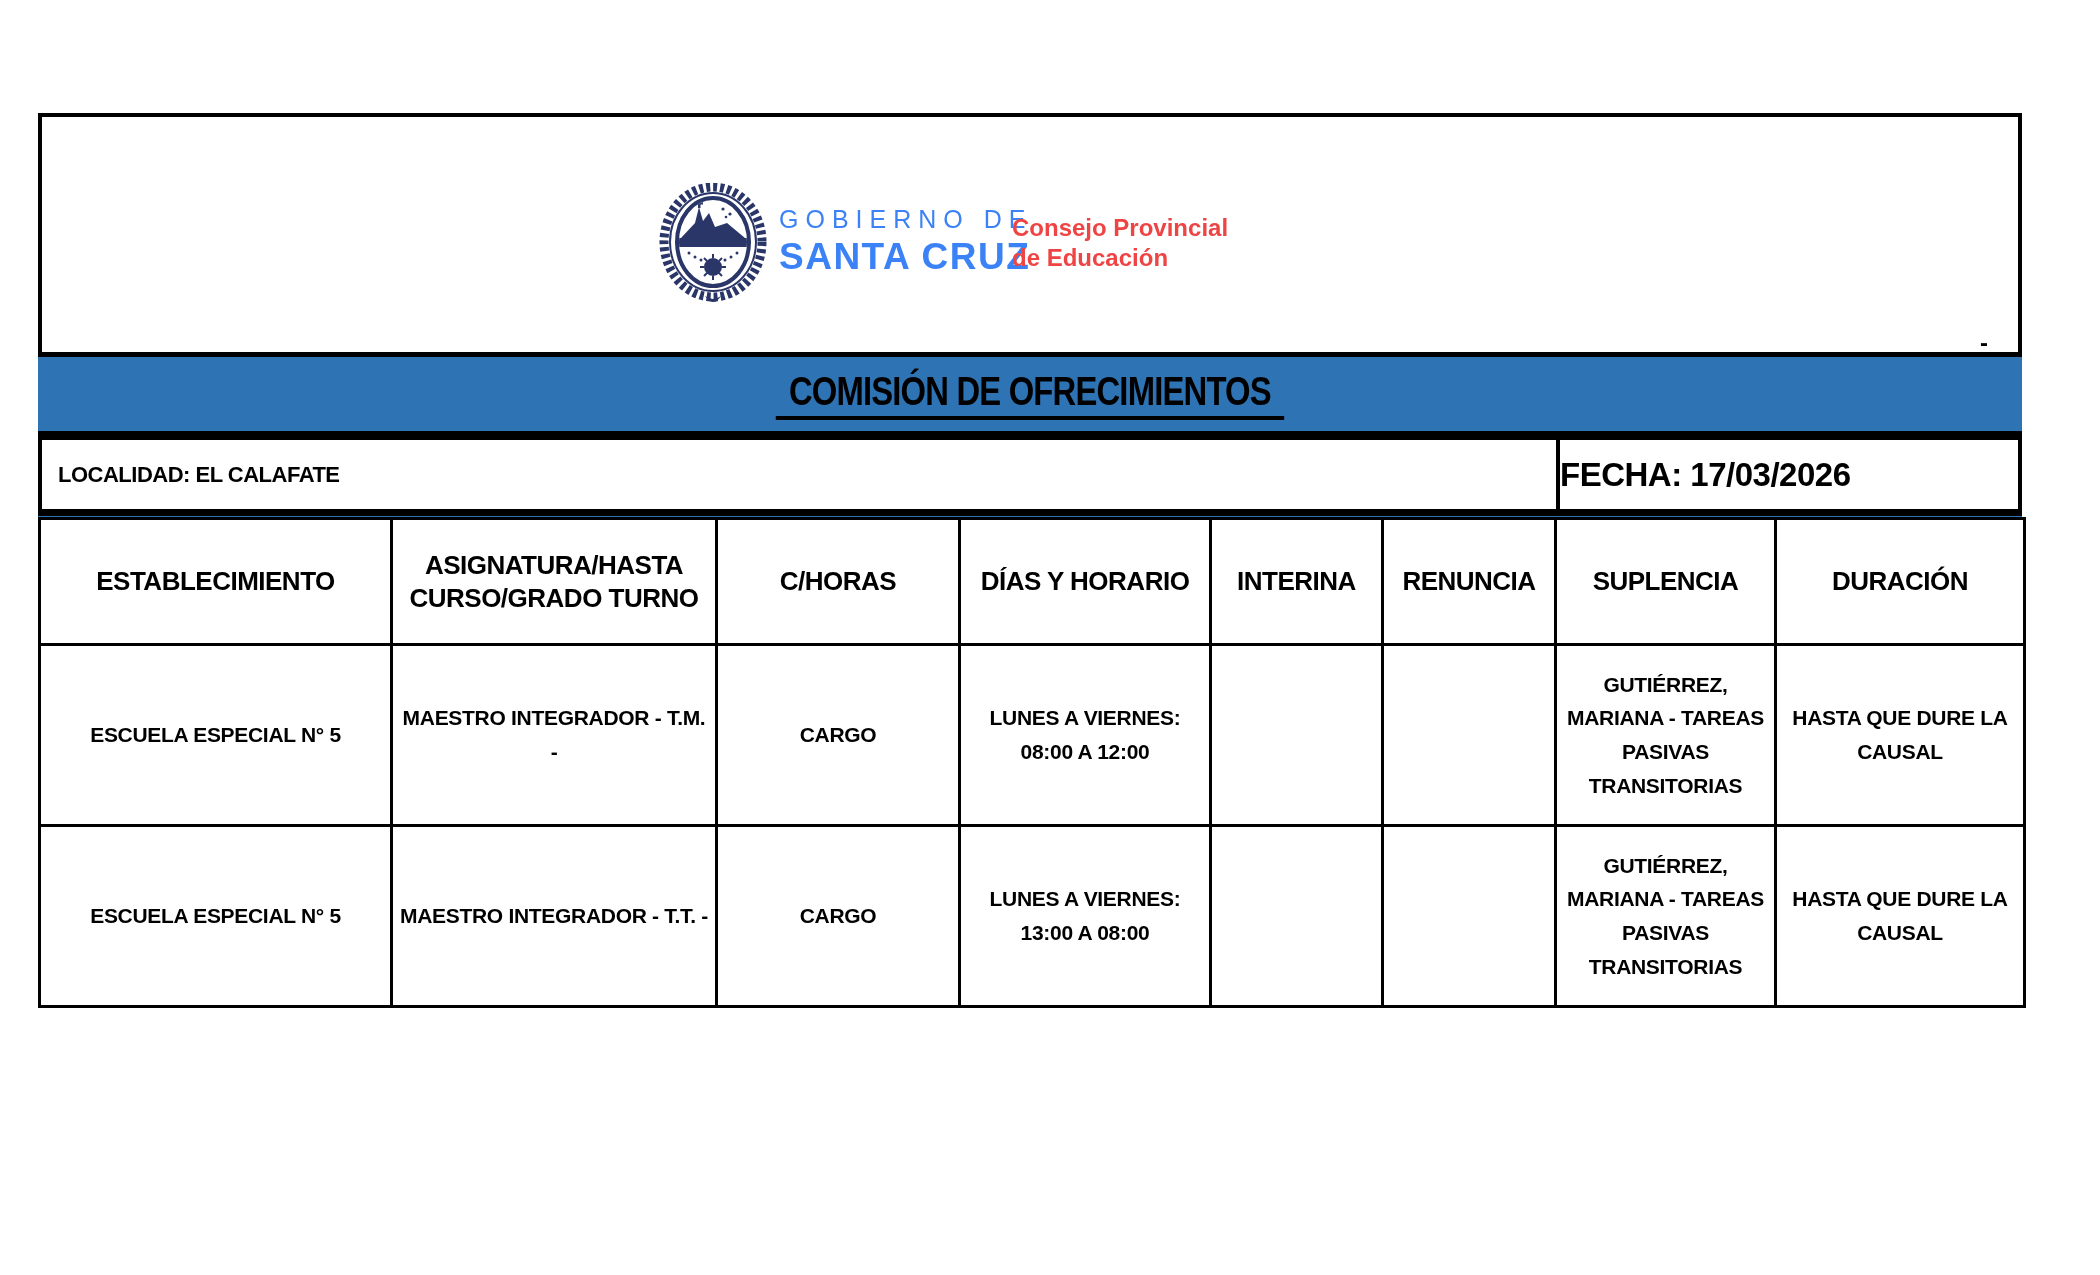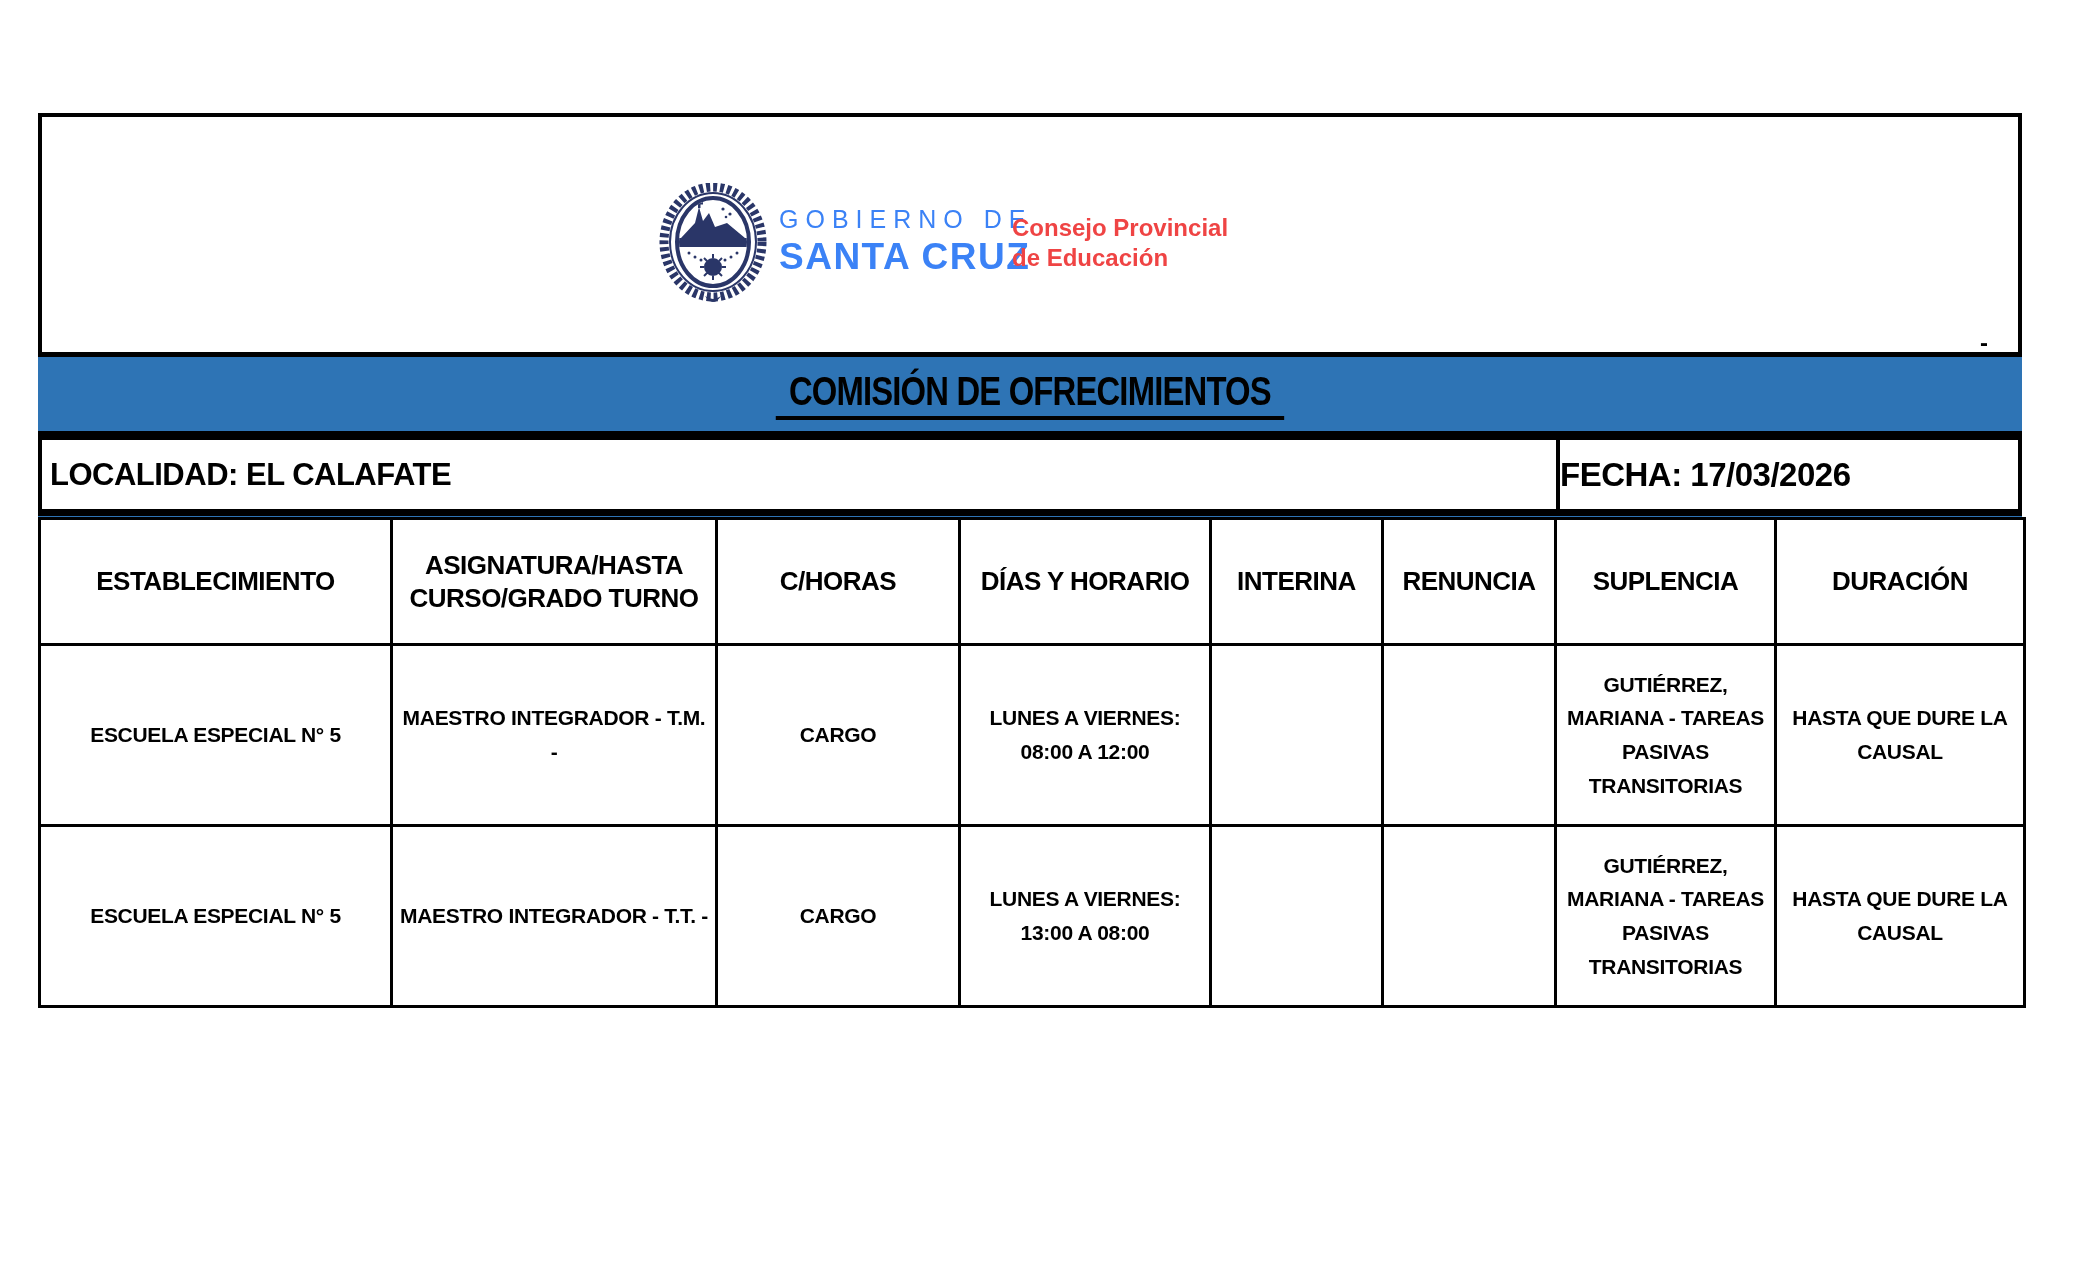--- a/index.html
+++ b/index.html
@@ -33,22 +33,22 @@
     transform: scaleX(0.82); transform-origin: center; white-space: nowrap;
   }
 
   
   .info-row {
     position: absolute; left: 38px; top: 436px; width: 1984px; height: 77px;
     background: #fff; border: 4px solid #000; display: flex;
   }
   .info-cell-loc {
     width: 1518px; height: 100%; display: flex; align-items: center;
-    padding-left: 8px; border-right: 4px solid #000;
-    font-size: 31px; font-weight: 700; letter-spacing: -0.5px; white-space: nowrap;
+    padding-left: 16px; border-right: 4px solid #000;
+    font-size: 22px; font-weight: 700; letter-spacing: -0.5px; white-space: nowrap;
   }
   .info-cell-date {
     flex: 1; height: 100%; display: flex; align-items: center;
     font-size: 33px; font-weight: 700; letter-spacing: -0.5px; white-space: nowrap;
   }
 
   
   .thin-band {
     position: absolute; left: 38px; top: 513px; width: 1984px; height: 27px;
     background: #2e74b5; border-top: 3px solid #000; border-bottom: 3px solid #000;

